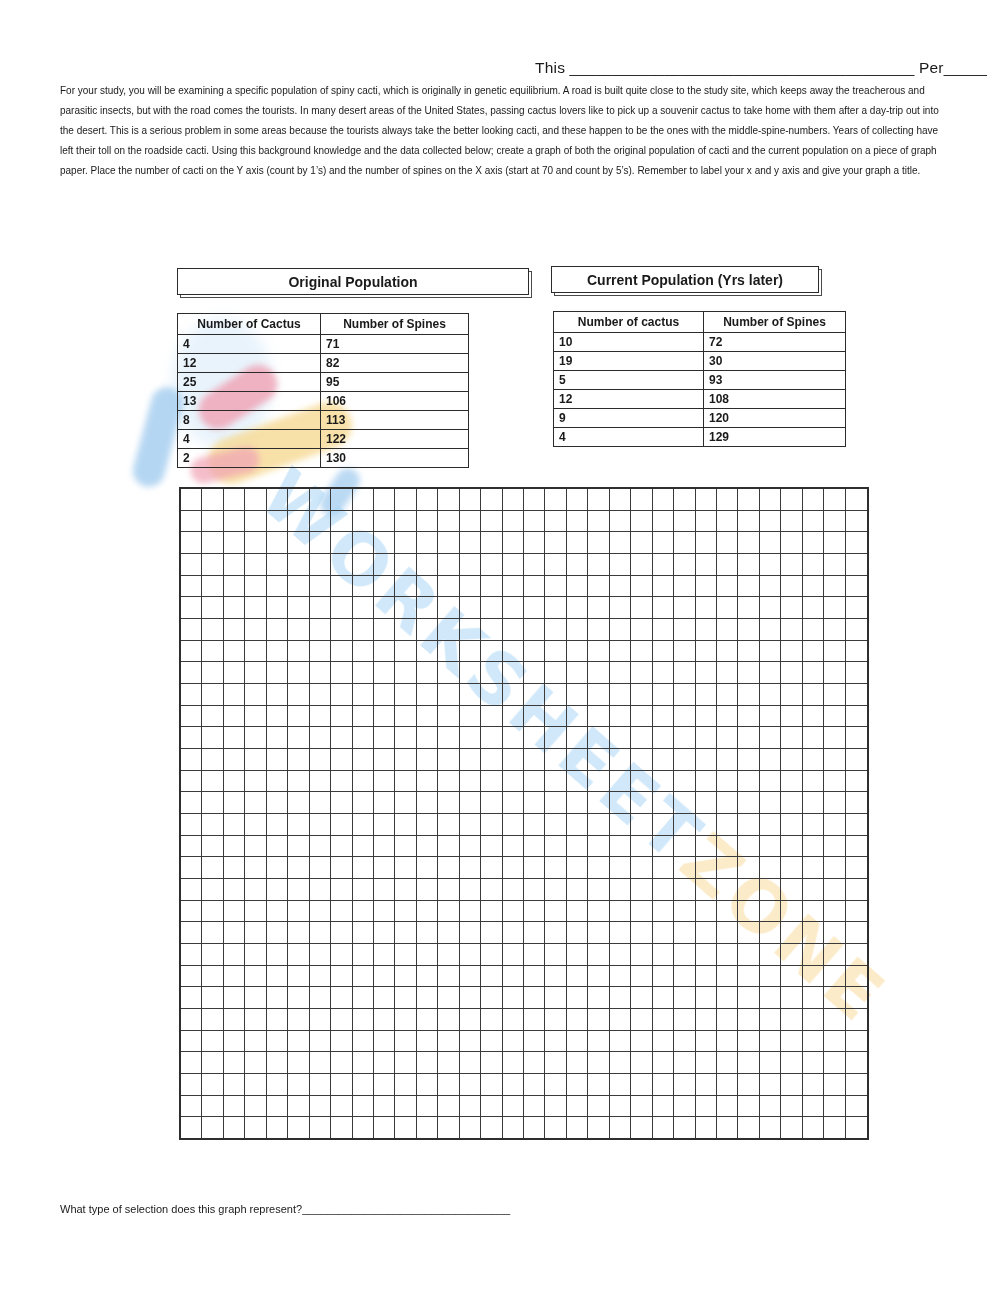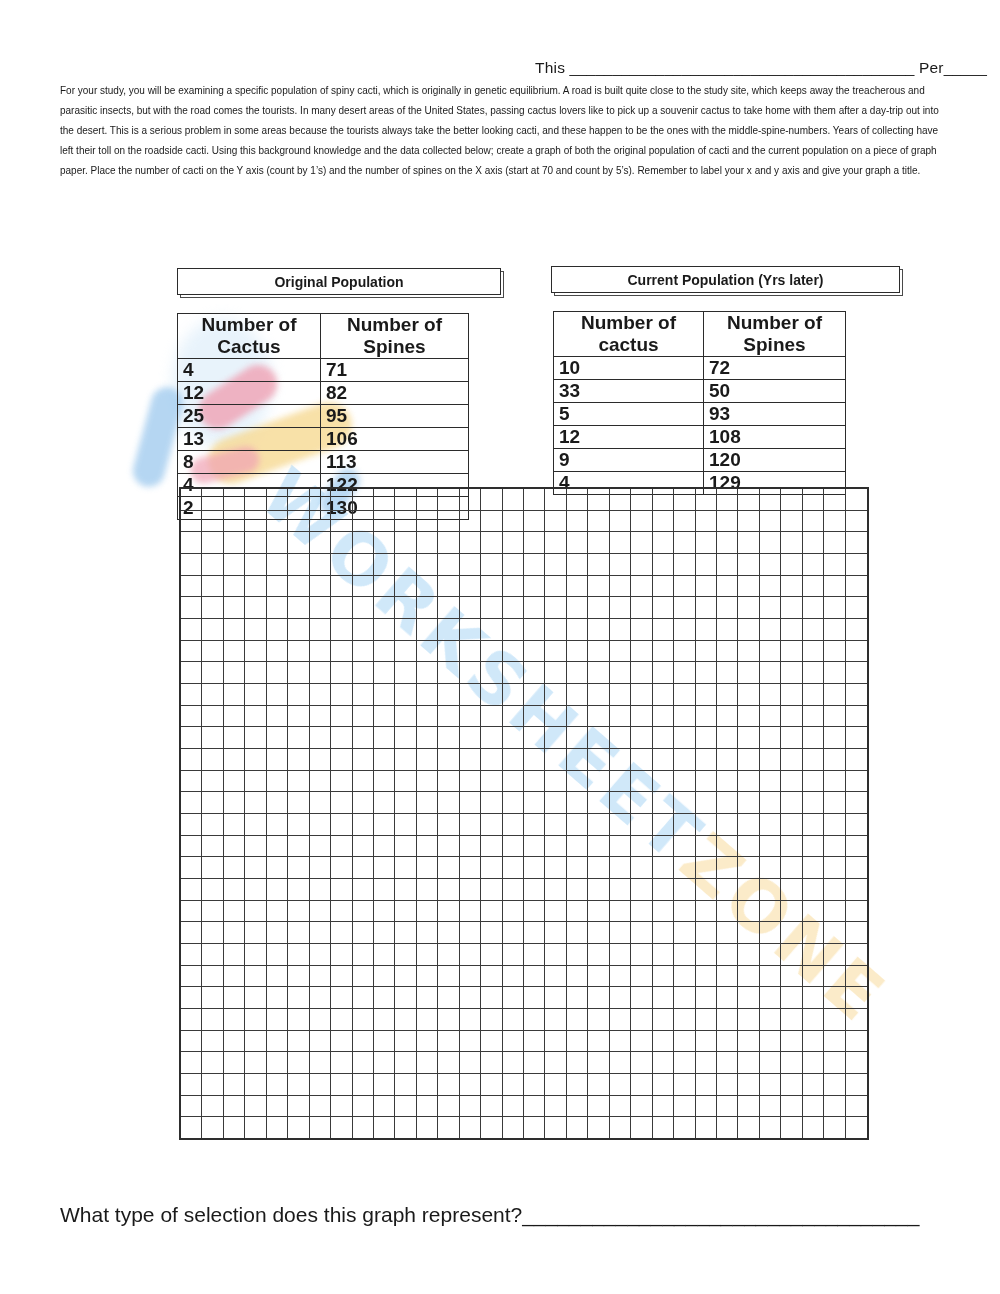--- a/index.html
+++ b/index.html
@@ -57,34 +57,34 @@
   .title-box {
     position: absolute;
     height: 27px;
     border: 1.6px solid #2b2b2b;
     box-shadow: 3px 3px 0 -1px #ffffff, 3px 3px 0 0 #4a4a4a;
     display: flex; align-items: center; justify-content: center;
     font-size: 14px;
     font-weight: bold;
     background: transparent;
   }
-  .tb-original { left: 177px; top: 268px; width: 324px; }
-  .tb-current  { left: 551px; top: 266px; width: 349px; }
+  .tb-original { left: 177px; top: 268px; width: 352px; }
+  .tb-current  { left: 551px; top: 266px; width: 268px; }
 
   table.data-table {
     position: absolute;
     border-collapse: collapse;
     background: transparent;
     table-layout: fixed;
   }
   .dt-original { left: 177px; top: 313px; width: 291px; }
   .dt-current  { left: 553px; top: 311px; width: 292px; }
   table.data-table th, table.data-table td {
     border: 1.5px solid #2b2b2b;
-    font-size: 19px;
+    font-size: 12px;
     background: transparent;
   }
   table.data-table th {
     height: 21px;
     font-weight: bold;
     text-align: center;
   }
   table.data-table td {
     height: 19px;
     padding-left: 5px;
@@ -103,21 +103,21 @@
   }
   .gcell {
     border-right: 1.4px solid #3a3a3a;
     border-bottom: 1.4px solid #3a3a3a;
     background: transparent;
   }
 
   .question-row {
     position: absolute;
     left: 60px; top: 1203px;
-    font-size: 21px;
+    font-size: 11px;
     white-space: nowrap;
   }
   .blank-line { letter-spacing: 0; text-align: center; }
 </style>
 </head>
 <body>
 
 <div class="page">
 
   <div class="layer-watermark">
@@ -192,22 +192,22 @@
           <th style="width:150px;">Number of cactus</th>
           <th style="width:142px;">Number of Spines</th>
         </tr>
       </thead>
       <tbody id="curr-body">
           <tr>
             <td>10</td>
             <td>72</td>
           </tr>
           <tr>
-            <td>33</td>
-            <td>50</td>
+            <td>19</td>
+            <td>30</td>
           </tr>
           <tr>
             <td>5</td>
             <td>93</td>
           </tr>
           <tr>
             <td>12</td>
             <td>108</td>
           </tr>
           <tr>

